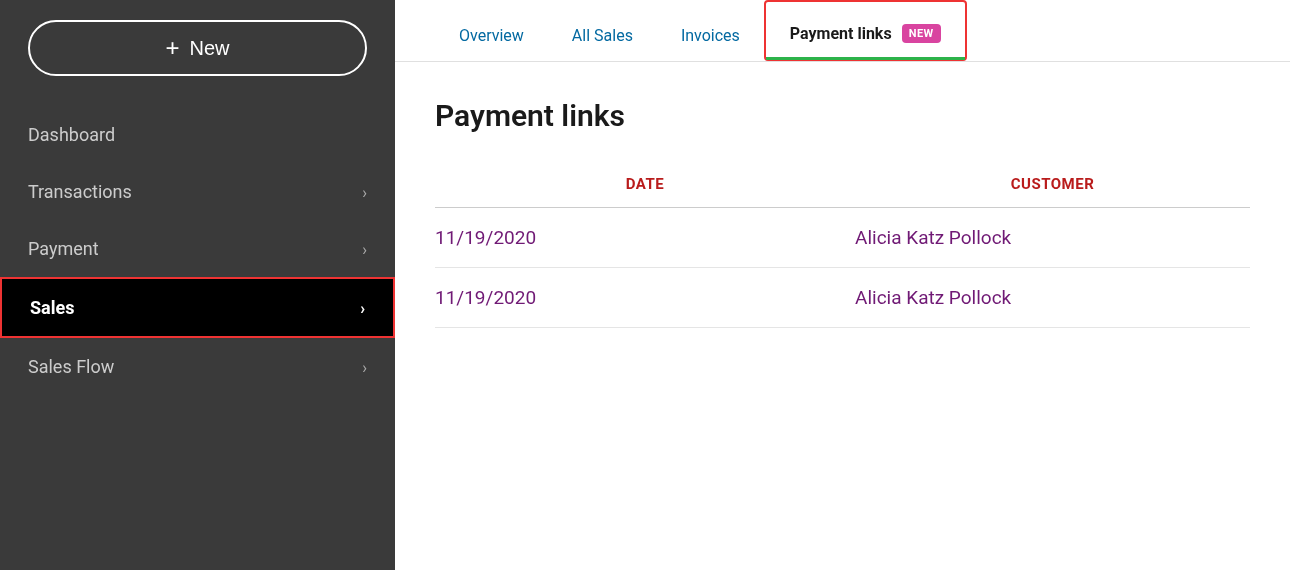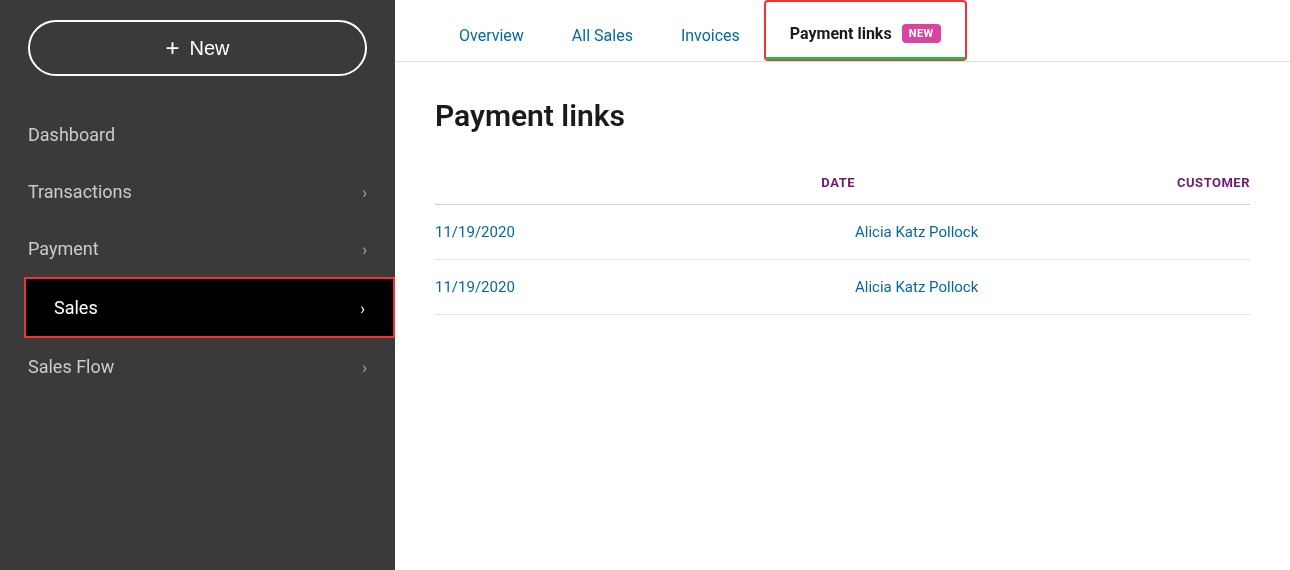--- a/index.html
+++ b/index.html
@@ -61,23 +61,22 @@
       padding: 18px 28px;
       color: #ccc;
       font-size: 18px;
       font-weight: 400;
       cursor: pointer;
     }
 
     .sidebar-item.active {
       background: #000;
       color: #fff;
-      font-weight: 400;
+      font-weight: 700;
       border: 2.5px solid #e33;
-      margin-left: 24px;
     }
 
     .sidebar-item .chevron {
       font-size: 16px;
       color: #aaa;
     }
 
     .sidebar-item.active .chevron {
       color: #fff;
     }
@@ -159,33 +158,33 @@
       margin-bottom: 32px;
     }
 
     
     .table {
       width: 100%;
       border-collapse: collapse;
     }
 
     .table th {
-      text-align: right;
-      font-size: 13px;
-      font-weight: 700;
-      color: #701a75;
+      text-align: center;
+      font-size: 15px;
+      font-weight: 700;
+      color: #b91c1c;
       letter-spacing: 0.5px;
       padding: 10px 0 14px 0;
       border-bottom: 1px solid #ccc;
     }
 
     .table td {
       padding: 18px 0;
-      font-size: 15px;
-      color: #0369a1;
+      font-size: 19px;
+      color: #701a75;
       border-bottom: 1px solid #e5e5e5;
     }
 
     .table td:first-child, .table th:first-child {
       width: 420px;
     }
   </style>
 </head>
 <body>
 

